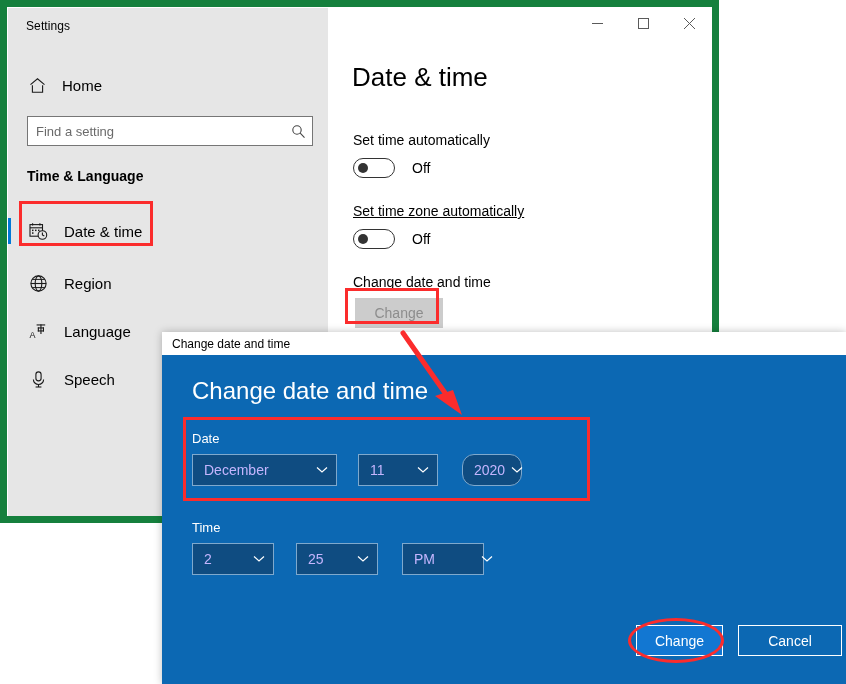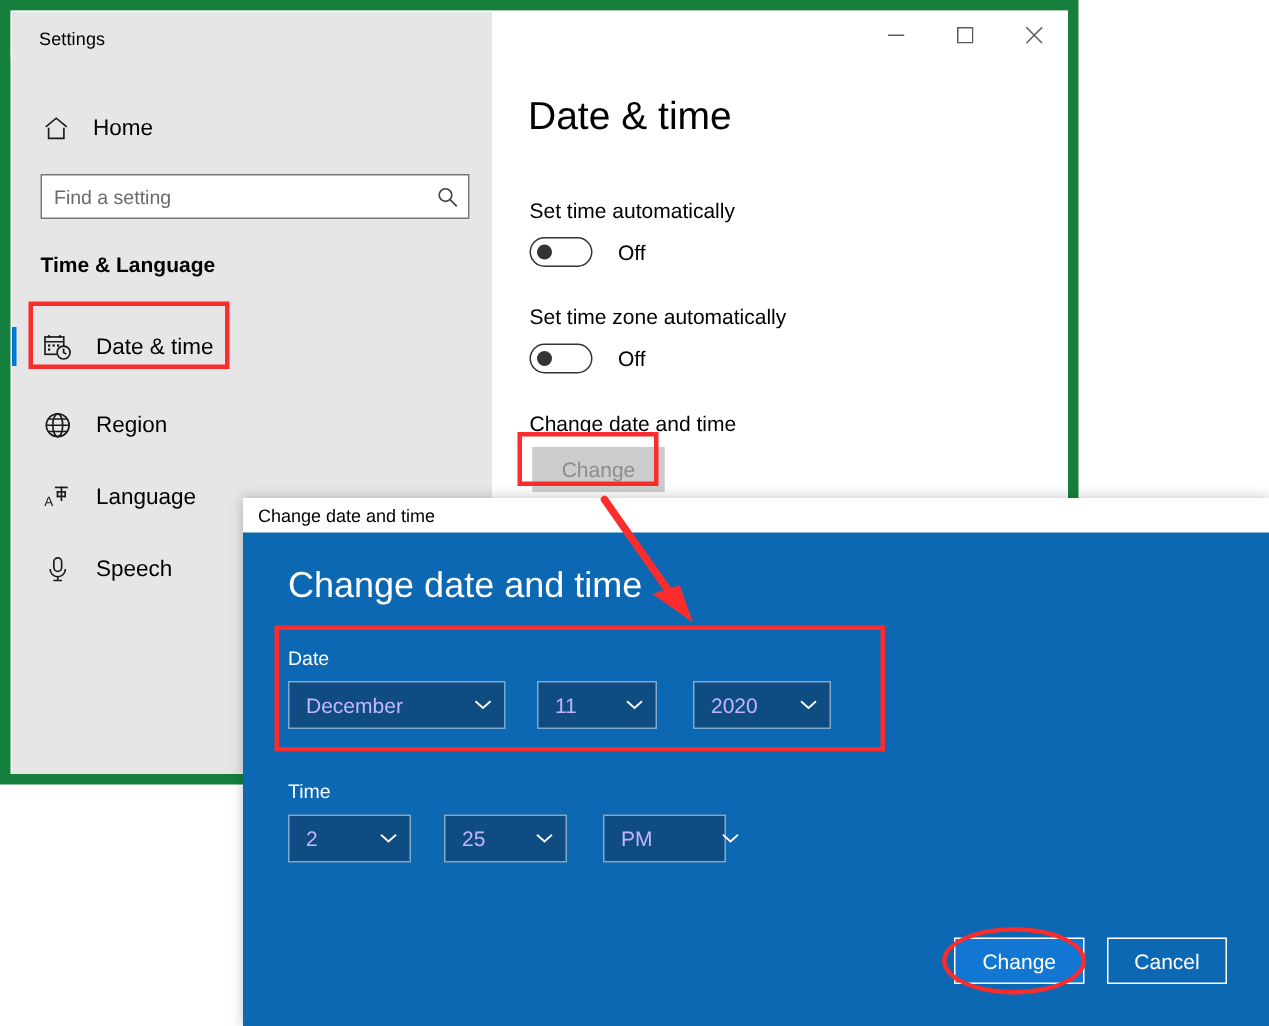--- a/index.html
+++ b/index.html
@@ -306,21 +306,21 @@
     box-sizing: border-box;
     display: flex;
     align-items: center;
     justify-content: center;
     font-size: 14px;
     color: #ffffff;
     font-family: "Liberation Sans", sans-serif;
     cursor: default;
   }
   #dlg-change-btn { background: #1277d2; left: 636px; top: 625px; width: 87px; }
-  #dlg-cancel-btn { background: transparent; left: 738px; top: 625px; width: 80px; }
+  #dlg-cancel-btn { background: transparent; left: 738px; top: 625px; width: 104px; }
 </style>
 </head>
 <body>
 
 <div id="settings-window">
 
   <div id="settings-titlebar">
     <div id="window-controls">
       <div class="winbtn">
         <svg width="11" height="11" viewBox="0 0 11 11">
@@ -431,21 +431,21 @@
     <div id="page-title">Date &amp; time</div>
 
     <div class="setting-label" style="top:92px;">Set time automatically</div>
     <div class="toggle-row" style="top:118px;">
       <div class="toggle">
         <span class="knob"></span>
       </div>
       <span class="toggle-state">Off</span>
     </div>
 
-    <div class="setting-label" style="top:163px;">Set time zone automatically</div>
+    <div class="setting-label" style="top:163px;text-decoration:underline;">Set time zone automatically</div>
     <div class="toggle-row" style="top:189px;">
       <div class="toggle">
         <span class="knob"></span>
       </div>
       <span class="toggle-state">Off</span>
     </div>
 
     <div class="setting-label" style="top:234px;">Change date and time</div>
   </div>
 
@@ -479,21 +479,21 @@
 
   <div class="combo" style="left:196px; top:122px; width:80px;">
     <span>11</span>
     <span class="chev">
       <svg width="12" height="8" viewBox="0 0 12 8">
         <path d="M1 1.5 L6 6 L11 1.5" fill="none" stroke="#ffffff" stroke-width="1.2"></path>
       </svg>
     </span>
   </div>
 
-  <div class="combo" style="left:300px; top:122px; width:92px;">
+  <div class="combo" style="left:300px; top:122px; width:60px;border-radius:12px;">
     <span>2020</span>
     <span class="chev">
       <svg width="12" height="8" viewBox="0 0 12 8">
         <path d="M1 1.5 L6 6 L11 1.5" fill="none" stroke="#ffffff" stroke-width="1.2"></path>
       </svg>
     </span>
   </div>
 
   <div class="field-group-label" style="left:30px; top:188px;">Time</div>
 

